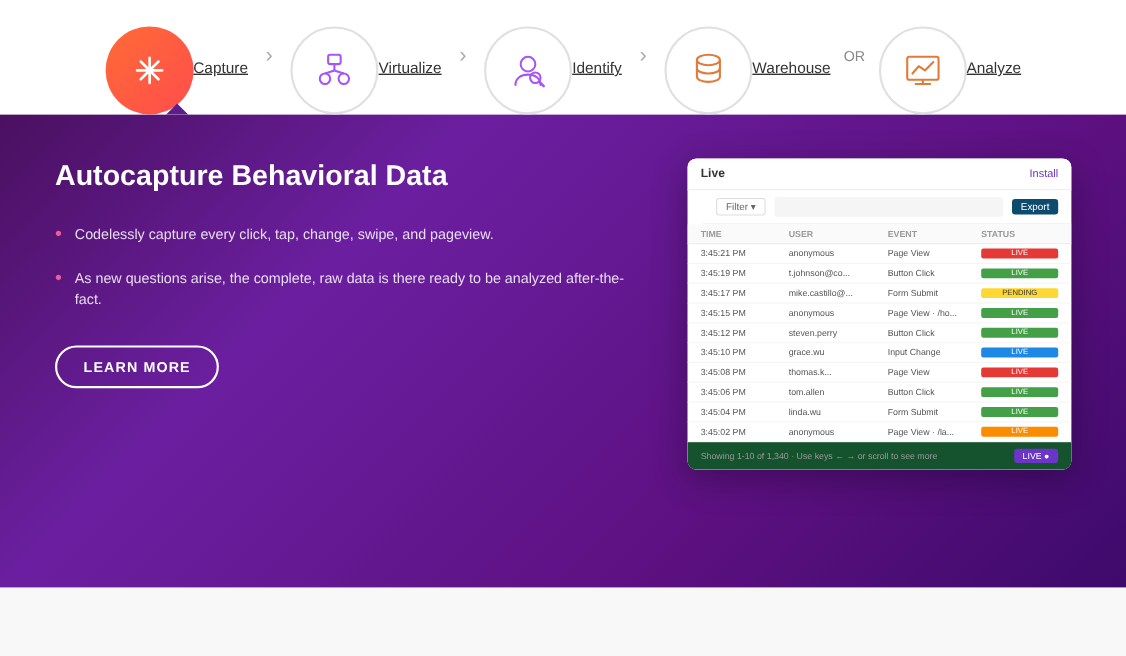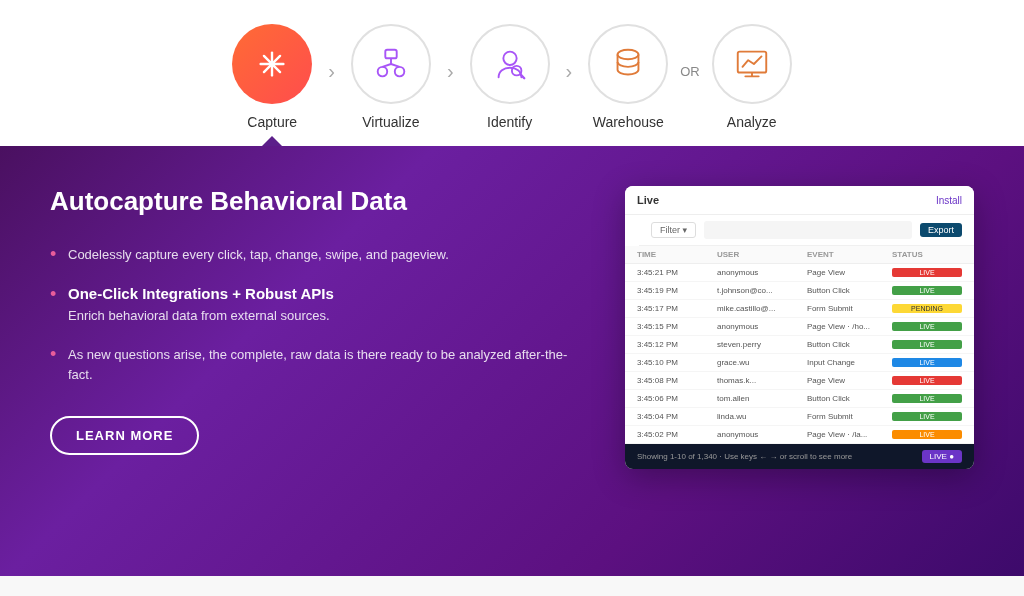--- a/index.html
+++ b/index.html
@@ -18,23 +18,24 @@
       display: flex;
       align-items: center;
       justify-content: center;
       gap: 0;
       position: relative;
       padding-bottom: 0;
     }
 
     .nav-step {
       display: flex;
-      flex-direction: column;
+      flex-direction: row;
       align-items: center;
       position: relative;
+      text-decoration: underline;
     }
 
     .nav-circle {
       width: 80px;
       height: 80px;
       border-radius: 50%;
       border: 2px solid #e0e0e0;
       display: flex;
       align-items: center;
       justify-content: center;
@@ -266,21 +267,21 @@
     .badge-green { background: #43a047; }
     .badge-yellow { background: #fdd835; color: #333; }
     .badge-blue { background: #1e88e5; }
     .badge-orange { background: #fb8c00; }
 
     .mockup-footer {
       padding: 6px 12px;
       display: flex;
       align-items: center;
       justify-content: space-between;
-      background: #0f172a;
+      background: #14532d;
     }
 
     .mockup-footer-text {
       font-size: 8px;
       color: #999;
     }
 
     .mockup-footer-btn {
       font-size: 8px;
       color: #fff;
@@ -371,24 +372,20 @@
 <div class="main-content">
 
   <div class="content-left">
     <h2 class="content-title">Autocapture Behavioral Data</h2>
 
     <ul class="bullet-list">
       <li class="bullet-item">
         <div class="bullet-desc">Codelessly capture every click, tap, change, swipe, and pageview.</div>
       </li>
       <li class="bullet-item">
-        <div class="bullet-title">One-Click Integrations + Robust APIs</div>
-        <div class="bullet-desc">Enrich behavioral data from external sources.</div>
-      </li>
-      <li class="bullet-item">
         <div class="bullet-desc">As new questions arise, the complete, raw data is there ready to be analyzed after-the-fact.</div>
       </li>
     </ul>
 
     <button class="learn-more-btn">LEARN MORE</button>
   </div>
 
   <div class="content-right">
     <div class="screenshot-mockup">
       <div class="mockup-header">

